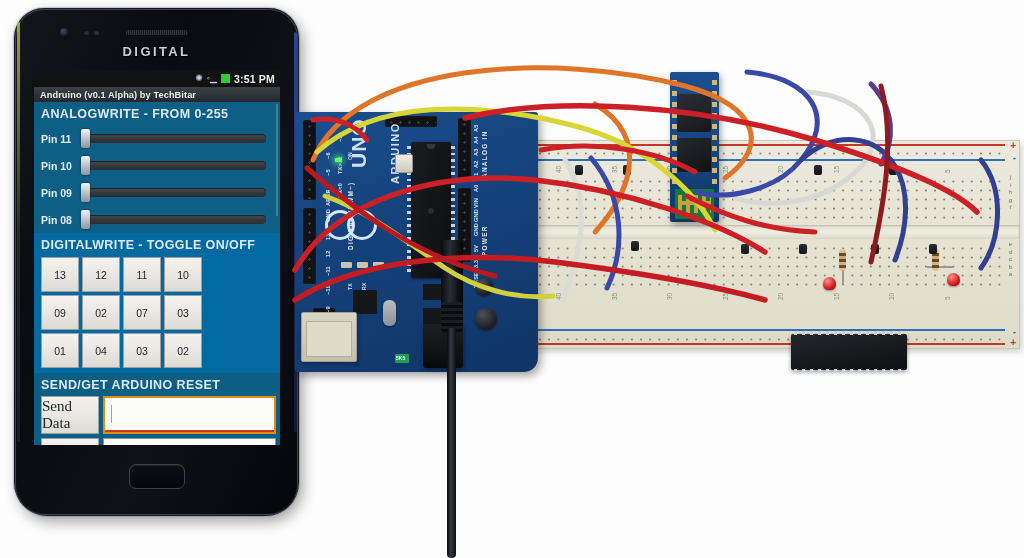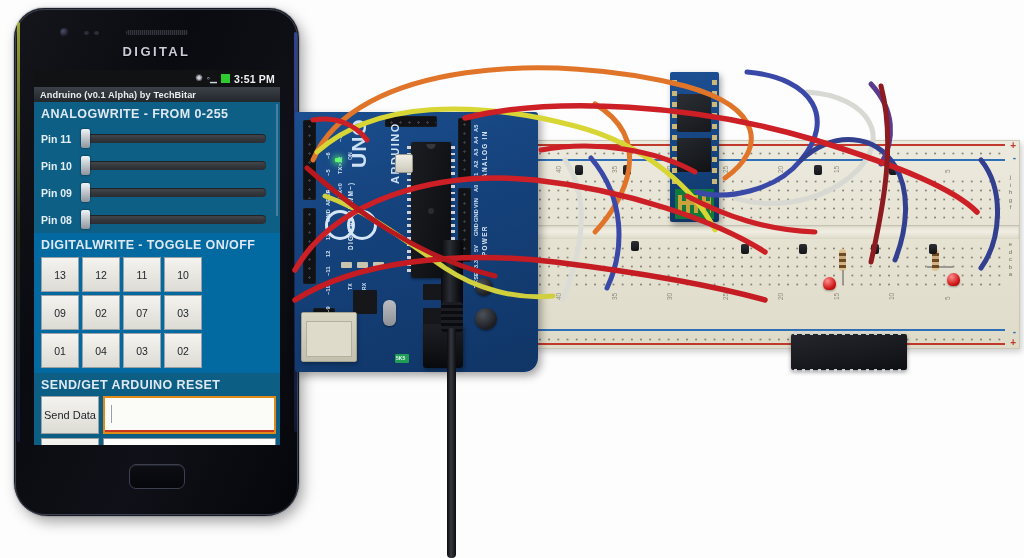--- a/index.html
+++ b/index.html
@@ -54,21 +54,21 @@
 
   #digital-sect{background:#0369a1;padding-bottom:3px;}
   .btn-grid{display:grid;grid-template-columns:repeat(4,38px);gap:3px;padding:1px 0 2px 7px;}
   .dbtn{height:33px;background:linear-gradient(180deg,#f4f3ef,#dcdbd4);border:1px solid #9aa0a4;
     color:#22262b;font-size:10.5px;display:flex;align-items:center;justify-content:center;
     font-family:"Liberation Sans",sans-serif;}
 
   #data-sect{background:#0d5e85;}
   .data-row{display:flex;align-items:stretch;height:38px;padding:0 4px 4px 7px;gap:4px;}
   .data-btn{width:56px;background:linear-gradient(180deg,#f4f3ef,#dcdbd4);border:1px solid #9aa0a4;
-    font-size:11px;color:#22262b;display:flex;align-items:center;justify-content:center;}
+    font-size:15px;color:#22262b;display:flex;align-items:center;justify-content:center;font-family:Liberation Serif, serif;}
   .data-input{flex:1;background:#fbfbf8;border:2px solid #e08b18;
     box-shadow:inset 0 -3px 0 -1px #c7361f;}
   .data-input.plain{border:1px solid #8f949a;box-shadow:none;background:#fdfdfb;}
   .caret{width:1px;height:18px;background:#9aa0a8;margin:7px 0 0 6px;}
 
   #homebtn{position:absolute;left:50%;transform:translateX(-50%);bottom:27px;width:54px;height:23px;
     border-radius:7px;background:linear-gradient(180deg,#0d0e13,#06070b);
     border:1px solid #3a4050;box-shadow:inset 0 1px 1px rgba(255,255,255,.10);}
 
   

